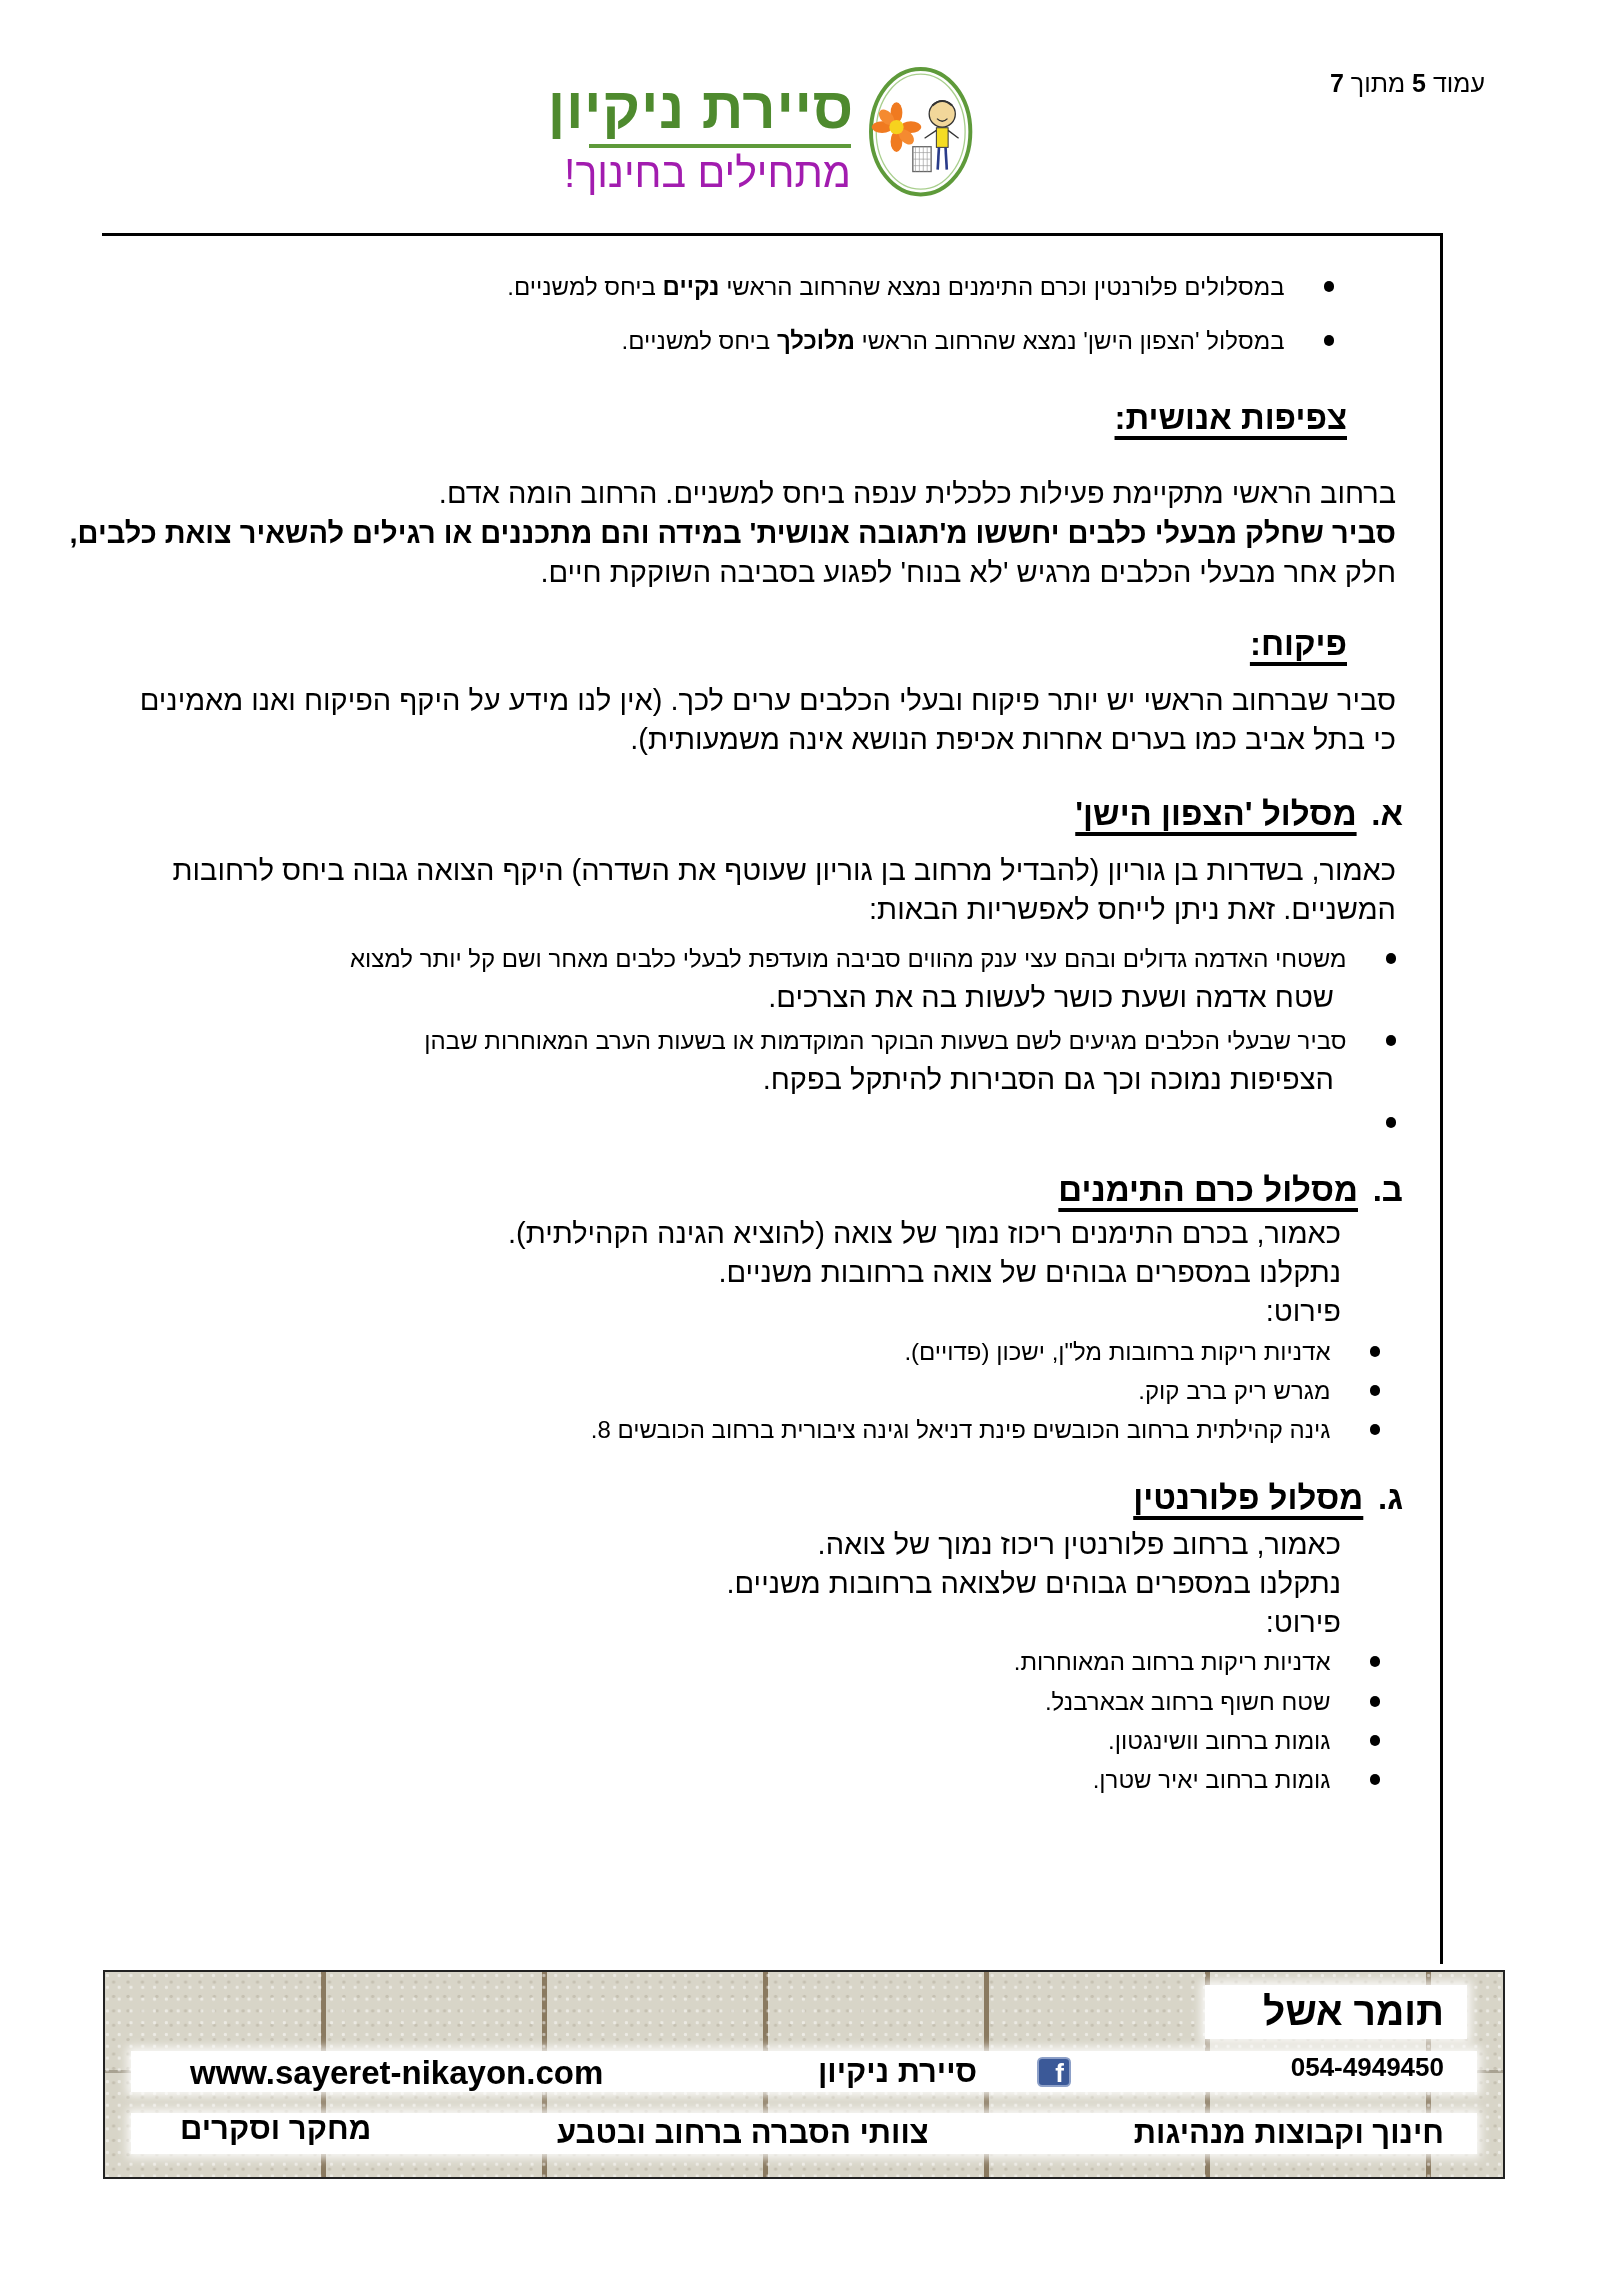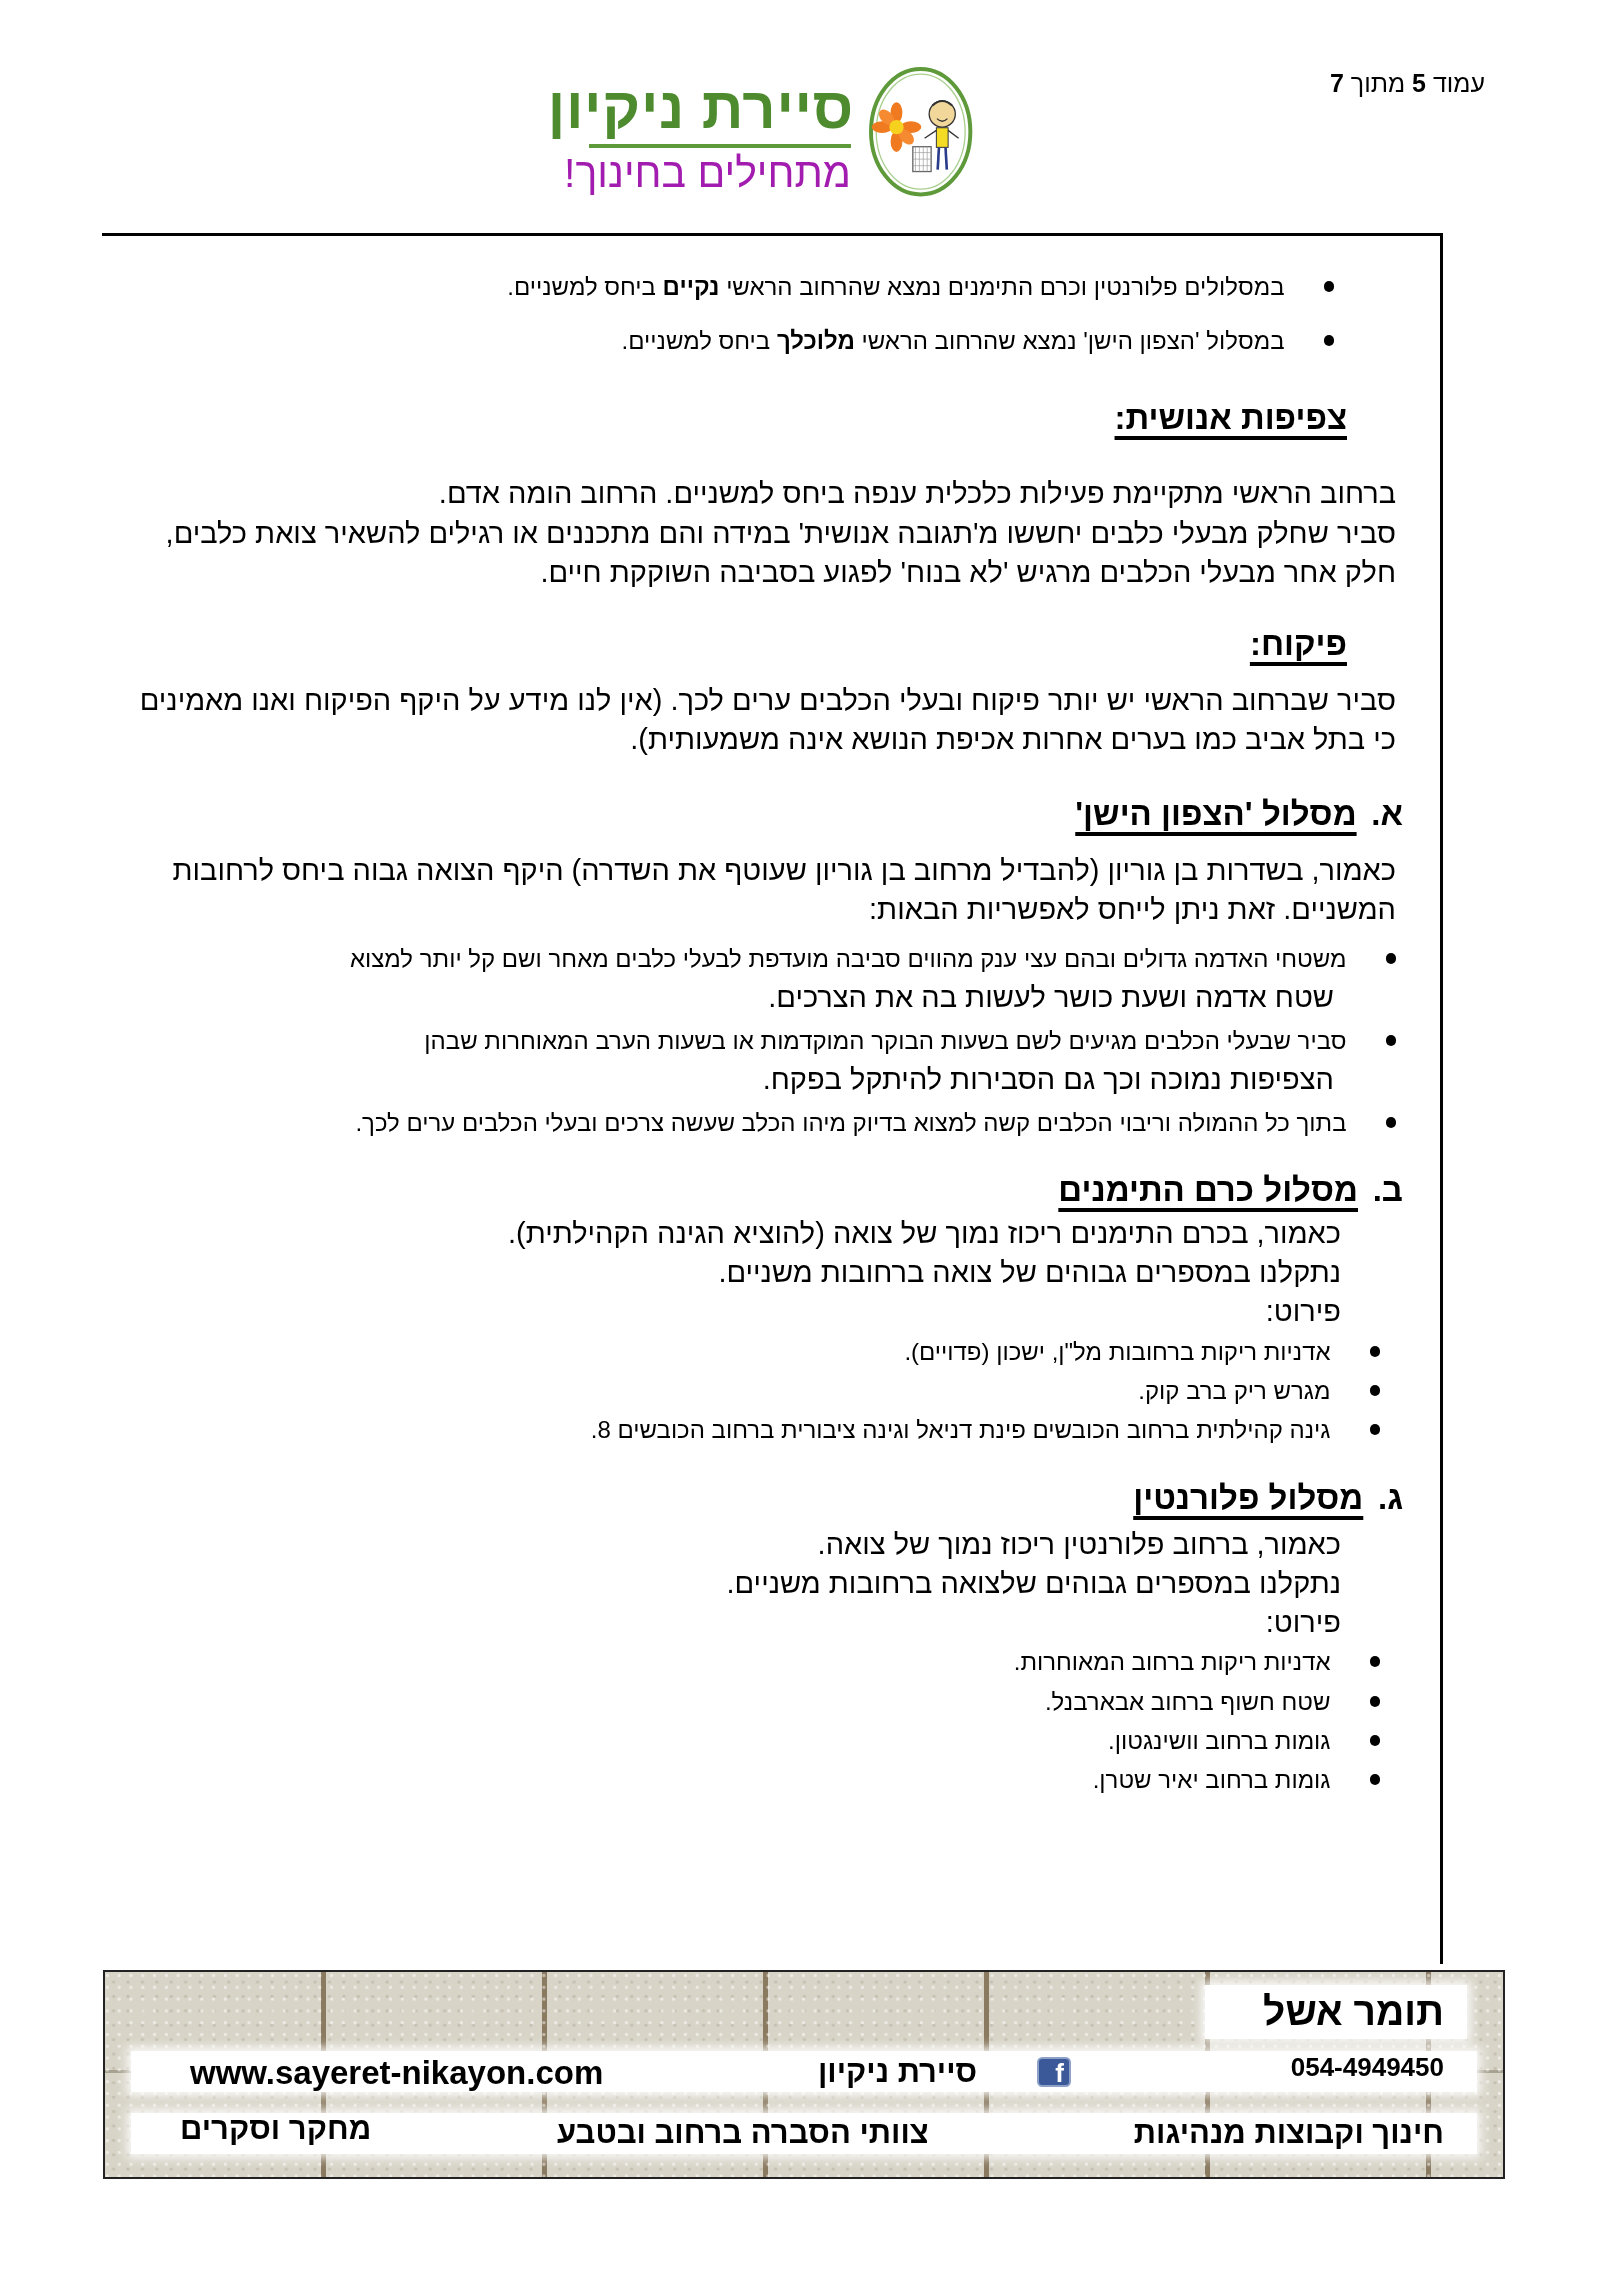--- a/index.html
+++ b/index.html
@@ -85,39 +85,39 @@
 
 <div class="bullet-row" style="top:267px; right:288px;">
   <span class="dot"></span><span>במסלולים פלורנטין וכרם התימנים נמצא שהרחוב הראשי </span><b>נקיים</b><span> ביחס למשניים.</span>
 </div>
 <div class="bullet-row" style="top:321px; right:288px;">
   <span class="dot"></span><span>במסלול 'הצפון הישן' נמצא שהרחוב הראשי </span><b>מלוכלך</b><span> ביחס למשניים.</span>
 </div>
 
 <div class="abs rtl heading" style="top:399px; right:275px;">צפיפות אנושית:</div>
 <div class="abs rtl txt" style="top:474px; right:226px;">ברחוב הראשי מתקיימת פעילות כלכלית ענפה ביחס למשניים. הרחוב הומה אדם.</div>
-<div class="abs rtl txt" style="top:514px; right:226px;">סביר שחלק מבעלי כלבים יחששו מ'תגובה אנושית' במידה והם מתכננים או רגילים להשאיר צואת כלבים,</div>
+<div class="abs rtl txt" style="top:514px; right:226px;font-weight:bold;">סביר שחלק מבעלי כלבים יחששו מ'תגובה אנושית' במידה והם מתכננים או רגילים להשאיר צואת כלבים,</div>
 <div class="abs rtl txt" style="top:553px; right:226px;">חלק אחר מבעלי הכלבים מרגיש 'לא בנוח' לפגוע בסביבה השוקקת חיים.</div>
 
 <div class="abs rtl heading" style="top:625px; right:275px;">פיקוח:</div>
 <div class="abs rtl txt" style="top:681px; right:226px;">סביר שברחוב הראשי יש יותר פיקוח ובעלי הכלבים ערים לכך. (אין לנו מידע על היקף הפיקוח ואנו מאמינים</div>
 <div class="abs rtl txt" style="top:720px; right:226px;">כי בתל אביב כמו בערים אחרות אכיפת הנושא אינה משמעותית).</div>
 
 <div class="abs rtl" style="top:795px; right:219px; white-space:nowrap;">
   <span style="font-size:33px; font-weight:bold;">א.</span>
   <span class="heading" style="margin-right:11.8px;">מסלול 'הצפון הישן'</span>
 </div>
 <div class="abs rtl txt" style="top:851px; right:226px;text-align:center;">כאמור, בשדרות בן גוריון (להבדיל מרחוב בן גוריון שעוטף את השדרה) היקף הצואה גבוה ביחס לרחובות</div>
 <div class="abs rtl txt" style="top:890px; right:226px;">המשניים. זאת ניתן לייחס לאפשריות הבאות:</div>
 
 <div class="bullet-row" style="top:939px; right:226px;"><span class="dot"></span><span>משטחי האדמה גדולים ובהם עצי ענק מהווים סביבה מועדפת לבעלי כלבים מאחר ושם קל יותר למצוא</span></div>
 <div class="bullet-cont" style="top:978px; right:288px;">שטח אדמה ושעת כושר לעשות בה את הצרכים.</div>
 <div class="bullet-row" style="top:1021px; right:226px;"><span class="dot"></span><span>סביר שבעלי הכלבים מגיעים לשם בשעות הבוקר המוקדמות או בשעות הערב המאוחרות שבהן</span></div>
 <div class="bullet-cont" style="top:1060px; right:288px;">הצפיפות נמוכה וכך גם הסבירות להיתקל בפקח.</div>
-<div class="bullet-row" style="top:1103px; right:226px;"><span class="dot"></span><span>בתוך כל ההמולה וריבוי הכלבים קשה למצוא בדיוק מיהו הכלב שעשה צרכים ובעלי הכלבים ערים לכך.</span></div>
+<div class="bullet-row" style="top:1103px; right:226px;"><span class="dot"></span></div>
 
 <div class="abs rtl" style="top:1171px; right:219px; white-space:nowrap;">
   <span style="font-size:33px; font-weight:bold;">ב.</span>
   <span class="heading" style="margin-right:11.8px;">מסלול כרם התימנים</span>
 </div>
 <div class="abs rtl txt" style="top:1214px; right:281px;">כאמור, בכרם התימנים ריכוז נמוך של צואה (להוציא הגינה הקהילתית).</div>
 <div class="abs rtl txt" style="top:1253px; right:281px;">נתקלנו במספרים גבוהים של צואה ברחובות משניים.</div>
 <div class="abs rtl txt" style="top:1292px; right:281px;">פירוט:</div>
 <div class="bullet-row" style="top:1332px; right:242px;"><span class="dot"></span><span>אדניות ריקות ברחובות מל"ן, ישכון (פדויים).</span></div>
 <div class="bullet-row" style="top:1371px; right:242px;"><span class="dot"></span><span>מגרש ריק ברב קוק.</span></div>

